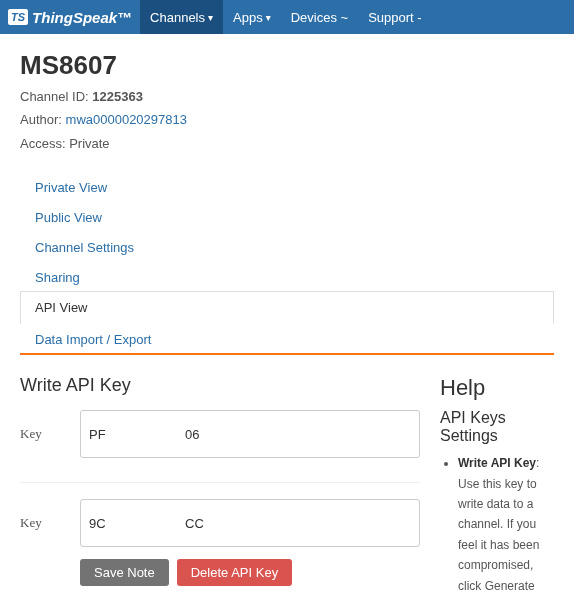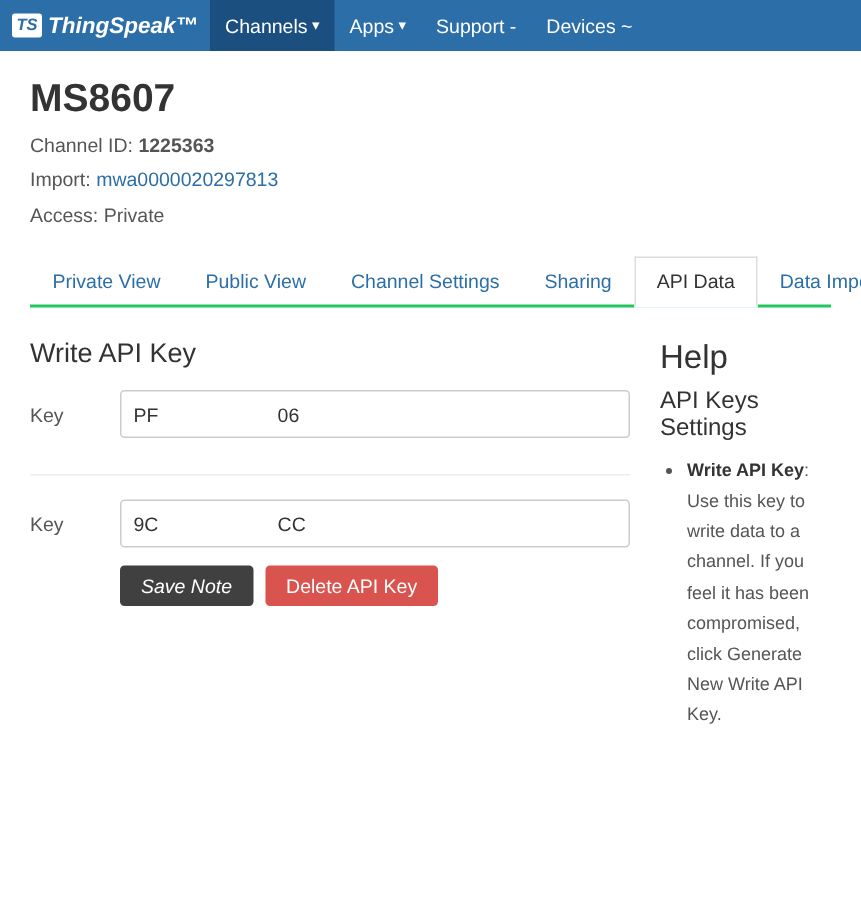--- a/index.html
+++ b/index.html
@@ -48,22 +48,23 @@
 
     
     .page { padding: 16px 20px; }
     h1 { font-size: 26px; font-weight: bold; margin-bottom: 4px; color: #333; }
     .meta { font-size: 13px; color: #555; line-height: 1.8; }
     .meta a { color: #2b6ea8; text-decoration: none; text-align: center; }
 
     
     .tabs {
       display: flex;
-      border-bottom: 2px solid #22c55e;
+      border-bottom: 2px solid #f97316;
       margin: 16px 0 20px 0;
+      flex-direction: column;
     }
     .tab {
       padding: 8px 14px;
       font-size: 13px;
       color: #2b6ea8;
       cursor: pointer;
       border: 1px solid transparent;
       border-bottom: none;
       margin-bottom: -2px;
       white-space: nowrap;
@@ -78,24 +79,24 @@
     
     .main-layout { display: flex; gap: 20px; }
     .left-col { flex: 0 0 400px; }
     .right-col { flex: 1; min-width: 0; }
 
     
     .section { margin-bottom: 24px; }
     .section-title { font-size: 18px; font-weight: normal; margin-bottom: 14px; color: #333; }
 
     .field-row { display: flex; align-items: center; margin-bottom: 12px; }
-    .field-label { width: 60px; font-size: 13px; color: #555; flex-shrink: 0; }
+    .field-label { width: 60px; font-size: 13px; color: #555; flex-shrink: 0; font-family: Liberation Serif, serif; }
     .field-input {
       flex: 1;
-      height: 32px;
+      height: 48px;
       border: 1px solid #ccc;
       border-radius: 3px;
       padding: 0 8px;
       font-size: 13px;
       background: #fff;
       color: #333;
     }
     .field-textarea {
       flex: 1;
       height: 60px;
@@ -109,21 +110,21 @@
 
     .btn {
       padding: 6px 14px;
       font-size: 13px;
       border: none;
       border-radius: 3px;
       cursor: pointer;
       color: #fff;
     }
     .btn-orange { background: #e07b27; }
-    .btn-green { background: #404040; font-style: italic; }
+    .btn-green { background: #737373; }
     .btn-red { background: #d9534f; }
 
     .btn-row { display: flex; gap: 8px; margin-top: 8px; margin-left: 60px; }
     .btn-center { display: flex; justify-content: flex-start; margin-left: 60px; margin-bottom: 10px; }
 
     
     .help-title { font-size: 22px; font-weight: normal; margin-bottom: 8px; }
     .help-text { font-size: 12px; color: #555; line-height: 1.5; margin-bottom: 12px; }
     .help-subtitle { font-size: 16px; font-weight: normal; margin-bottom: 8px; }
     .help-list { font-size: 12px; color: #555; line-height: 1.7; padding-left: 18px; margin-bottom: 14px; }
@@ -142,46 +143,46 @@
   </div>
   <div class="nav-item active">
     <span>Channels</span>
     <span class="caret">▾</span>
   </div>
   <div class="nav-item">
     <span>Apps</span>
     <span class="caret">▾</span>
   </div>
   <div class="nav-item">
+    <span>Devices ~</span>
+  </div>
+  <div class="nav-item">
     <span>Support -</span>
-  </div>
-  <div class="nav-item">
-    <span>Devices ~</span>
   </div>
 </nav>
 
 <div class="page">
   <h1>MS8607</h1>
   <div class="meta">
     <span>Channel ID:</span>
     <strong>1225363</strong>
     <br>
-    <span>Import:</span>
+    <span>Author:</span>
     <a>mwa0000020297813</a>
     <br>
     <span>Access:</span>
     <span>Private</span>
   </div>
 
   <div class="tabs">
     <div class="tab">Private View</div>
     <div class="tab">Public View</div>
     <div class="tab">Channel Settings</div>
     <div class="tab">Sharing</div>
-    <div class="tab active">API Data</div>
+    <div class="tab active">API View</div>
     <div class="tab">Data Import / Export</div>
   </div>
 
   <div class="main-layout">
 
     <div class="left-col">
 
       <div class="section">
         <div class="section-title">Write API Key</div>
         <div class="field-row">

